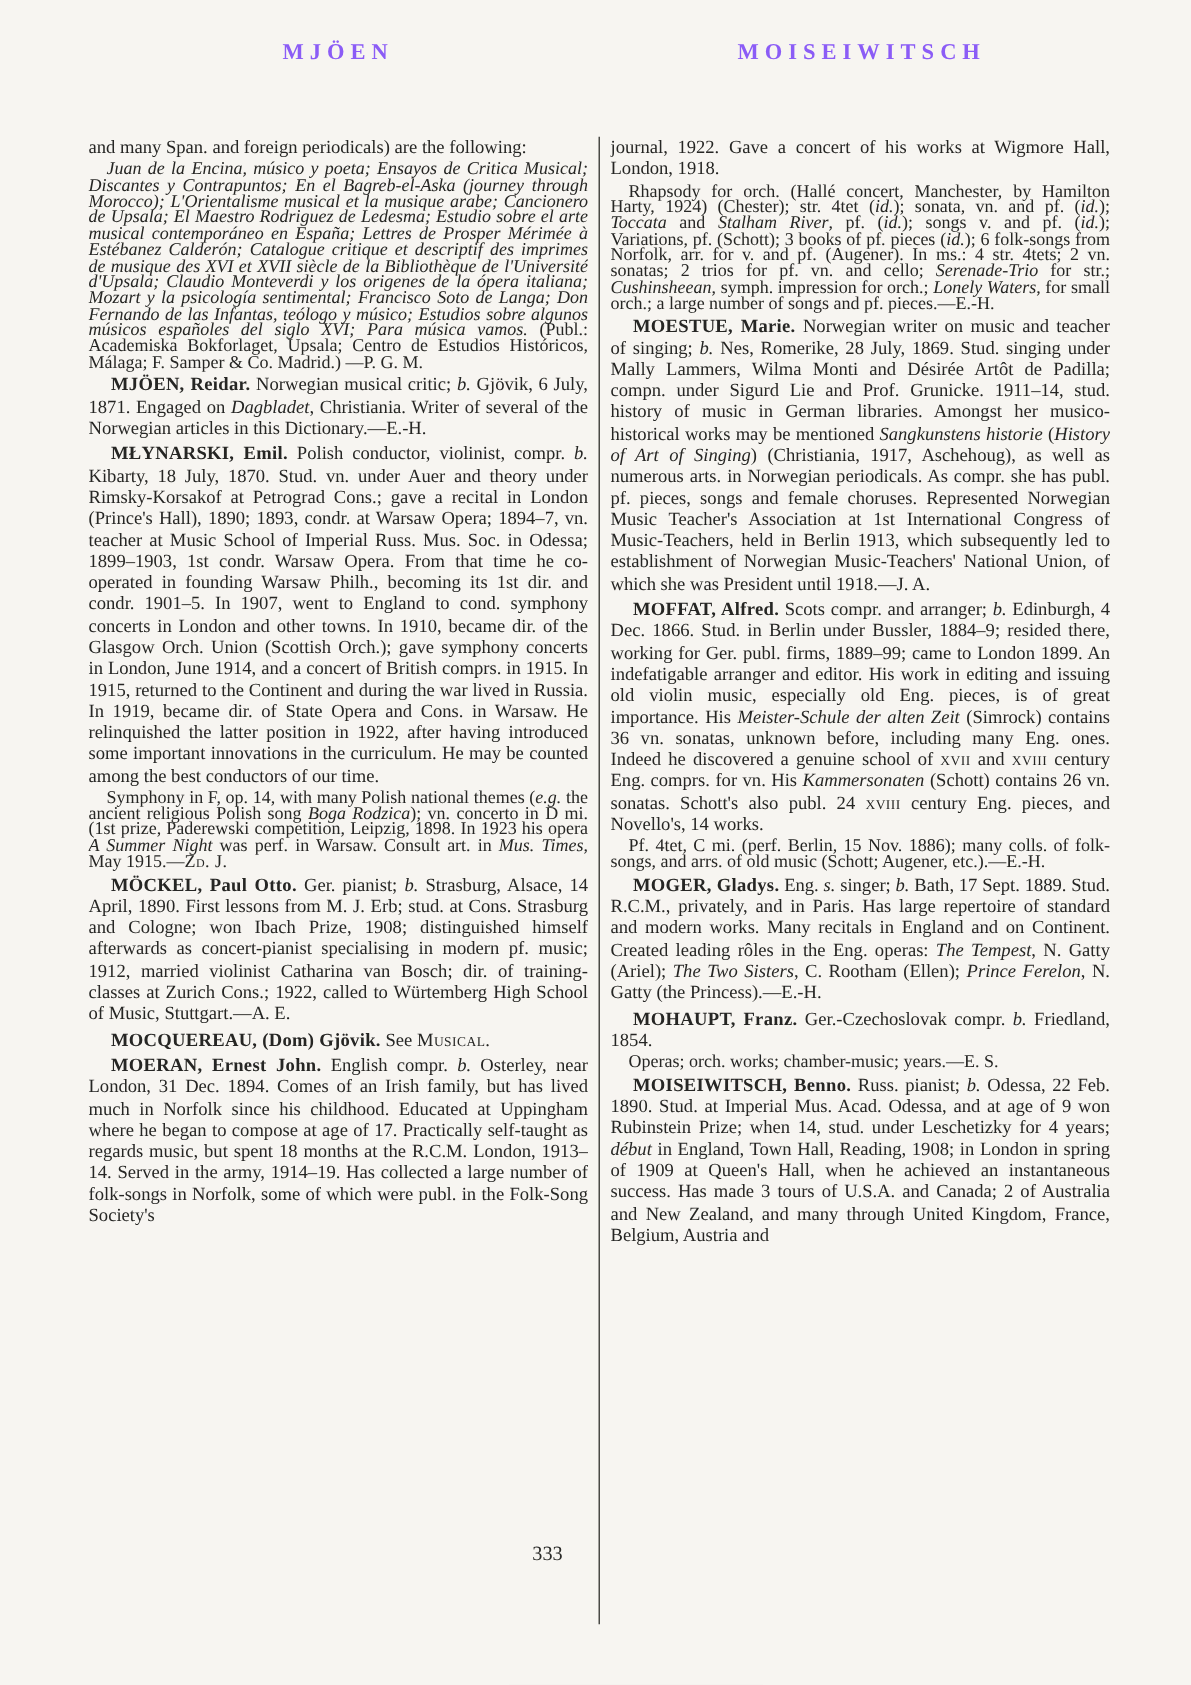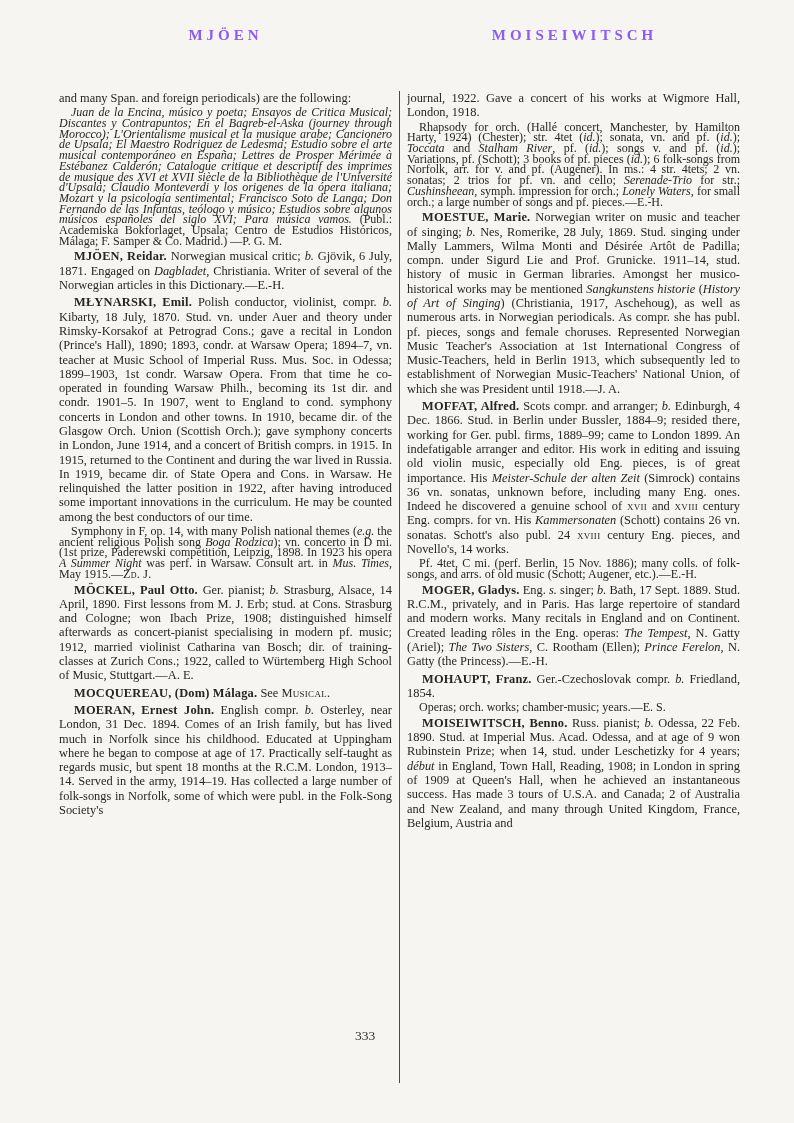--- a/index.html
+++ b/index.html
@@ -57,21 +57,21 @@
     <div class="head">MOISEIWITSCH</div>
   </div>
   <div class="columns">
     <div class="col" id="col-left">
         <p class="para cont"><span>and many Span. and foreign periodicals) are the following:</span></p>
         <p class="para small"><span class="r-i">Juan de la Encina, músico y poeta; Ensayos de Critica Musical; Discantes y Contrapuntos; En el Bagreb-el-Aska (journey through Morocco); L'Orientalisme musical et la musique arabe; Cancionero de Upsala; El Maestro Rodriguez de Ledesma; Estudio sobre el arte musical contemporáneo en España; Lettres de Prosper Mérimée à Estébanez Calderón; Catalogue critique et descriptif des imprimes de musique des XVI et XVII siècle de la Bibliothèque de l'Université d'Upsala; Claudio Monteverdi y los origenes de la ópera italiana; Mozart y la psicología sentimental; Francisco Soto de Langa; Don Fernando de las Infantas, teólogo y músico; Estudios sobre algunos músicos españoles del siglo XVI; Para música vamos.</span><span> (Publ.: Academiska Bokforlaget, Upsala; Centro de Estudios Históricos, Málaga; F. Samper &amp; Co. Madrid.) —P. G. M.</span></p>
         <p class="para entry"><span class="r-b">MJÖEN, Reidar.</span><span> Norwegian musical critic; </span><span class="r-i">b.</span><span> Gjövik, 6 July, 1871. Engaged on </span><span class="r-i">Dagbladet</span><span>, Christiania. Writer of several of the Norwegian articles in this Dictionary.—E.-H.</span></p>
         <p class="para entry"><span class="r-b">MŁYNARSKI, Emil.</span><span> Polish conductor, violinist, compr. </span><span class="r-i">b.</span><span> Kibarty, 18 July, 1870. Stud. vn. under Auer and theory under Rimsky-Korsakof at Petrograd Cons.; gave a recital in London (Prince's Hall), 1890; 1893, condr. at Warsaw Opera; 1894–7, vn. teacher at Music School of Imperial Russ. Mus. Soc. in Odessa; 1899–1903, 1st condr. Warsaw Opera. From that time he co-operated in founding Warsaw Philh., becoming its 1st dir. and condr. 1901–5. In 1907, went to England to cond. symphony concerts in London and other towns. In 1910, became dir. of the Glasgow Orch. Union (Scottish Orch.); gave symphony concerts in London, June 1914, and a concert of British comprs. in 1915. In 1915, returned to the Continent and during the war lived in Russia. In 1919, became dir. of State Opera and Cons. in Warsaw. He relinquished the latter position in 1922, after having introduced some important innovations in the curriculum. He may be counted among the best conductors of our time.</span></p>
         <p class="para small"><span>Symphony in F, op. 14, with many Polish national themes (</span><span class="r-i">e.g.</span><span> the ancient religious Polish song </span><span class="r-i">Boga Rodzica</span><span>); vn. concerto in D mi. (1st prize, Paderewski competition, Leipzig, 1898.  In 1923 his opera </span><span class="r-i">A Summer Night</span><span> was perf. in Warsaw. Consult art. in </span><span class="r-i">Mus. Times</span><span>, May 1915.—</span><span class="r-sc">Zd. J.</span></p>
         <p class="para entry"><span class="r-b">MÖCKEL, Paul Otto.</span><span> Ger. pianist; </span><span class="r-i">b.</span><span> Strasburg, Alsace, 14 April, 1890. First lessons from M. J. Erb; stud. at Cons. Strasburg and Cologne; won Ibach Prize, 1908; distinguished himself afterwards as concert-pianist specialising in modern pf. music; 1912, married violinist Catharina van Bosch; dir. of training-classes at Zurich Cons.; 1922, called to Würtemberg High School of Music, Stuttgart.—A. E.</span></p>
-        <p class="para entry"><span class="r-b">MOCQUEREAU, (Dom) Málaga.</span><span> See </span><span class="r-sc">Musical</span><span>.</span></p>
+        <p class="para entry"><span class="r-b">MOCQUEREAU, (Dom) Gjövik.</span><span> See </span><span class="r-sc">Musical</span><span>.</span></p>
         <p class="para entry"><span class="r-b">MOERAN, Ernest John.</span><span> English compr. </span><span class="r-i">b.</span><span> Osterley, near London, 31 Dec. 1894. Comes of an Irish family, but has lived much in Norfolk since his childhood. Educated at Uppingham where he began to compose at age of 17. Practically self-taught as regards music, but spent 18 months at the R.C.M. London, 1913–14. Served in the army, 1914–19. Has collected a large number of folk-songs in Norfolk, some of which were publ. in the Folk-Song Society's</span></p>
       </div>
     <div class="divider"></div>
     <div class="col" id="col-right">
         <p class="para cont"><span>journal, 1922.  Gave a concert of his works at Wigmore Hall, London, 1918.</span></p>
         <p class="para small"><span>Rhapsody for orch. (Hallé concert, Manchester, by Hamilton Harty, 1924) (Chester); str. 4tet (</span><span class="r-i">id.</span><span>); sonata, vn. and pf. (</span><span class="r-i">id.</span><span>); </span><span class="r-i">Toccata</span><span> and </span><span class="r-i">Stalham River</span><span>, pf. (</span><span class="r-i">id.</span><span>);  songs v. and pf. (</span><span class="r-i">id.</span><span>);  Variations, pf. (Schott); 3 books of pf. pieces (</span><span class="r-i">id.</span><span>); 6 folk-songs from Norfolk, arr. for v. and pf. (Augener).  In ms.: 4 str. 4tets; 2 vn. sonatas; 2 trios for pf. vn. and cello; </span><span class="r-i">Serenade-Trio</span><span> for str.; </span><span class="r-i">Cushinsheean</span><span>, symph. impression for orch.; </span><span class="r-i">Lonely Waters</span><span>, for small orch.; a large number of songs and pf. pieces.—E.-H.</span></p>
         <p class="para entry"><span class="r-b">MOESTUE, Marie.</span><span> Norwegian writer on music and teacher of singing; </span><span class="r-i">b.</span><span> Nes, Romerike, 28 July, 1869.  Stud. singing under Mally Lammers, Wilma Monti and Désirée Artôt de Padilla; compn. under Sigurd Lie and Prof. Grunicke. 1911–14, stud. history of music in German libraries. Amongst her musico-historical works may be mentioned </span><span class="r-i">Sangkunstens historie</span><span> (</span><span class="r-i">History of Art of Singing</span><span>) (Christiania, 1917, Aschehoug), as well as numerous arts. in Norwegian periodicals. As compr. she has publ. pf. pieces, songs and female choruses. Represented Norwegian Music Teacher's Association at 1st International Congress of Music-Teachers, held in Berlin 1913, which subsequently led to establishment of Norwegian Music-Teachers' National Union, of which she was President until 1918.—J. A.</span></p>
         <p class="para entry"><span class="r-b">MOFFAT, Alfred.</span><span> Scots compr. and arranger; </span><span class="r-i">b.</span><span> Edinburgh, 4 Dec. 1866.  Stud. in Berlin under Bussler, 1884–9; resided there, working for Ger. publ. firms, 1889–99; came to London 1899. An indefatigable arranger and editor. His work in editing and issuing old violin music, especially old Eng. pieces, is of great importance. His </span><span class="r-i">Meister-Schule der alten Zeit</span><span> (Simrock) contains 36 vn. sonatas, unknown before, including many Eng. ones. Indeed he discovered a genuine school of </span><span class="r-sc">xvii</span><span> and </span><span class="r-sc">xviii</span><span> century Eng. comprs. for vn. His </span><span class="r-i">Kammersonaten</span><span> (Schott) contains 26 vn. sonatas. Schott's also publ. 24 </span><span class="r-sc">xviii</span><span> century Eng. pieces, and Novello's, 14 works.</span></p>
         <p class="para small"><span>Pf. 4tet, C mi. (perf. Berlin, 15 Nov. 1886);  many colls. of folk-songs, and arrs. of old music (Schott; Augener, etc.).—E.-H.</span></p>
         <p class="para entry"><span class="r-b">MOGER, Gladys.</span><span> Eng. </span><span class="r-i">s.</span><span> singer; </span><span class="r-i">b.</span><span> Bath, 17 Sept. 1889. Stud. R.C.M., privately, and in Paris. Has large repertoire of standard and modern works.  Many recitals in England and on Continent.  Created leading rôles in the Eng. operas: </span><span class="r-i">The Tempest</span><span>, N. Gatty (Ariel); </span><span class="r-i">The Two Sisters</span><span>, C. Rootham (Ellen); </span><span class="r-i">Prince Ferelon</span><span>, N. Gatty (the Princess).—E.-H.</span></p>

